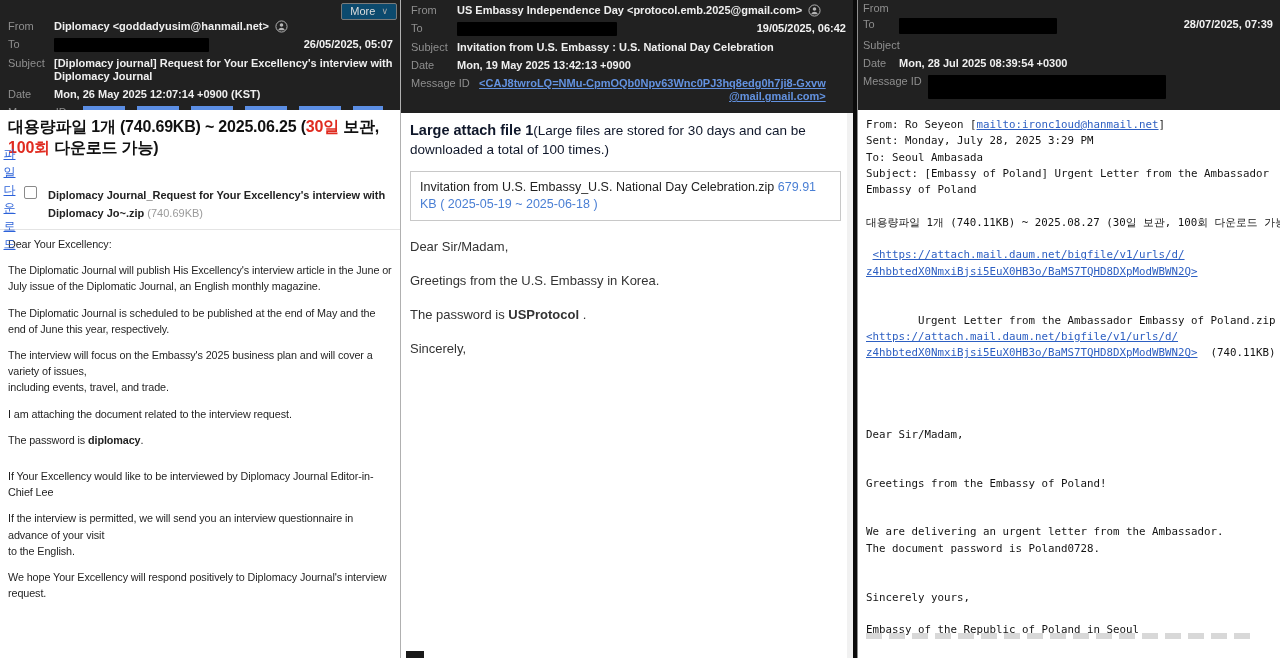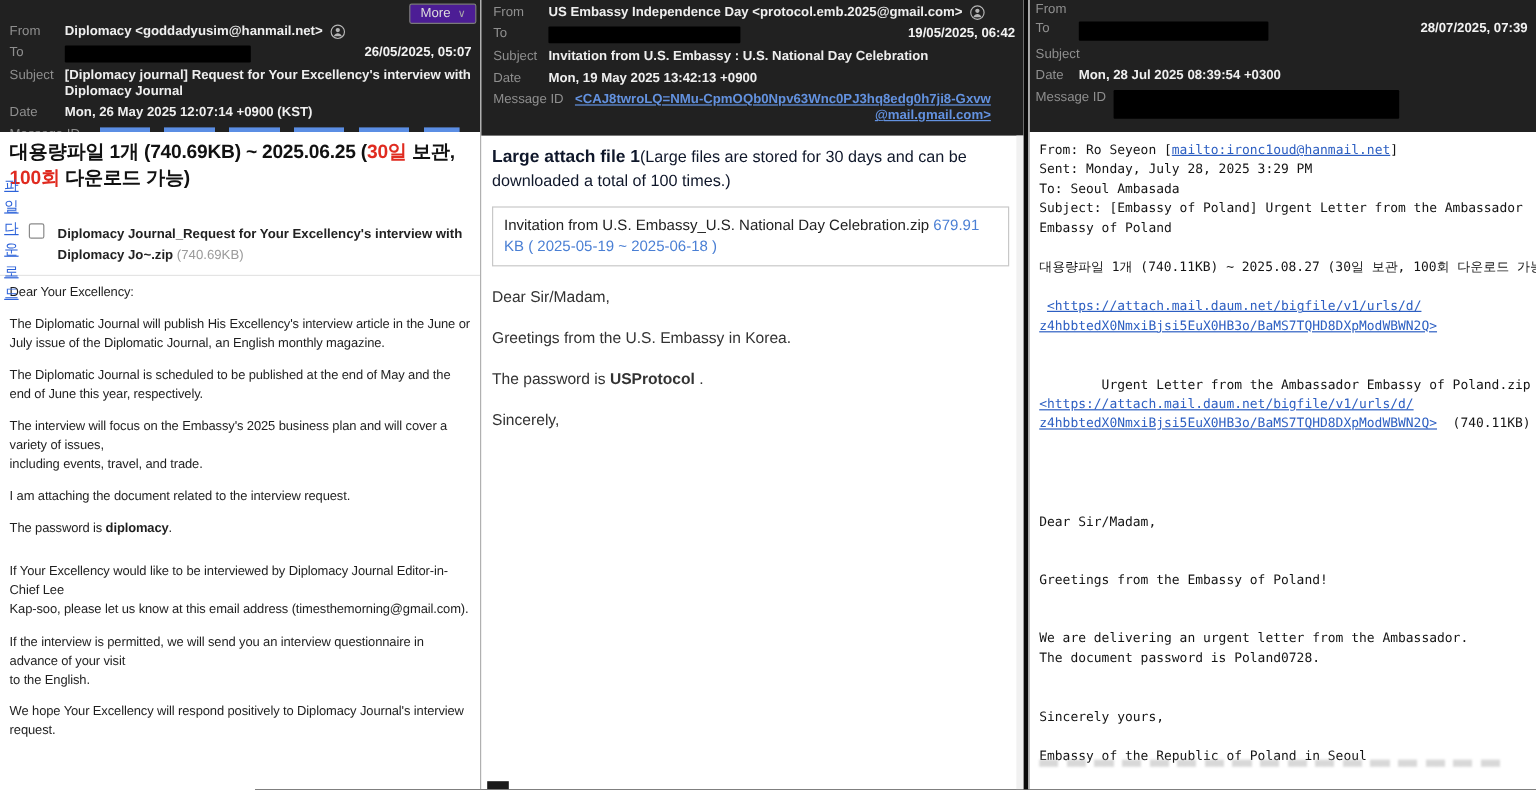--- a/index.html
+++ b/index.html
@@ -16,21 +16,21 @@
   .left .hdr{height:110px;padding:20px 5px 0 8px;}
   .mid  .hdr{height:113px;padding:4px 5px 0 10px;}
   .right .hdr{height:110px;padding:2px 5px 0 5px;}
   .hrow{display:flex;align-items:flex-start;margin-bottom:5px;line-height:13px;}
   .lbl{color:#8f8f8f;min-width:38px;margin-right:8px;white-space:nowrap;flex:none;}
   .right .lbl{min-width:30px;margin-right:6px;}
   .val{font-weight:bold;color:#efefef;}
   .dt{margin-left:auto;font-weight:bold;color:#f2f2f2;padding-right:2px;white-space:nowrap;}
   .redact{background:#000;height:14px;display:inline-block;border-radius:1px;flex:none;}
   .mlink{color:#6392e0;text-decoration:underline;font-weight:bold;word-break:break-all;max-width:348px;display:inline-block;text-align:right;}
-  .more{position:absolute;top:3px;right:3px;background:#4c1d95;border:1px solid #7a7a7a;color:#ddd;
+  .more{position:absolute;top:3px;right:3px;background:#0c4a6e;border:1px solid #7a7a7a;color:#ddd;
         font-size:11px;padding:1px 8px 2px;border-radius:2px;display:flex;gap:6px;align-items:center;
         font-family:inherit;cursor:pointer;}
   .chev{color:#a8a8a8;font-size:9px;line-height:10px;}
   .cicon{width:13px;height:13px;margin-left:6px;flex:none;}
   .clipline{display:flex;height:8px;overflow:hidden;align-items:flex-start;}
   .bluebar{margin-left:8px;width:300px;height:12px;flex:none;
            background:repeating-linear-gradient(90deg,#5b8ee4 0 42px,transparent 42px 54px);}
 
   
   .lbody{position:relative;padding:7px 4px 0 8px;box-sizing:border-box;}
@@ -122,21 +122,20 @@
           <div class="tline blank"></div>
           <div class="tline">The interview will focus on the Embassy's 2025 business plan and will cover a variety of issues,</div>
           <div class="tline">including events, travel, and trade.</div>
           <div class="tline blank"></div>
           <div class="tline">I am attaching the document related to the interview request.</div>
           <div class="tline blank"></div>
           <div class="tline"><span>The password is </span><span class="b">diplomacy</span><span>.</span></div>
           <div class="tline blank"></div>
           <div class="tline blank"></div>
           <div class="tline">If Your Excellency would like to be interviewed by Diplomacy Journal Editor-in-Chief Lee</div>
-          <div class="tline">Kap-soo, please let us know at this email address (timesthemorning@gmail.com).</div>
           <div class="tline blank"></div>
           <div class="tline">If the interview is permitted, we will send you an interview questionnaire in advance of your visit</div>
           <div class="tline">to the English.</div>
           <div class="tline blank"></div>
           <div class="tline">We hope Your Excellency will respond positively to Diplomacy Journal's interview request.</div>
         </div>
     </div>
     <div class="vstack">
         <div class="vchar">파</div>
         <div class="vchar">일</div>

